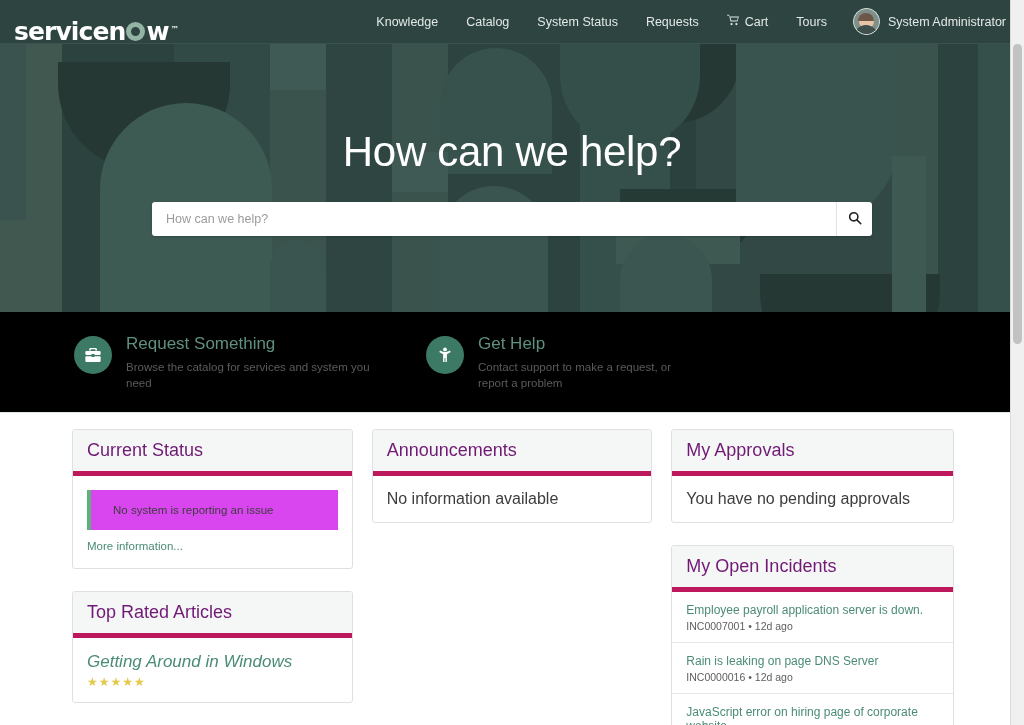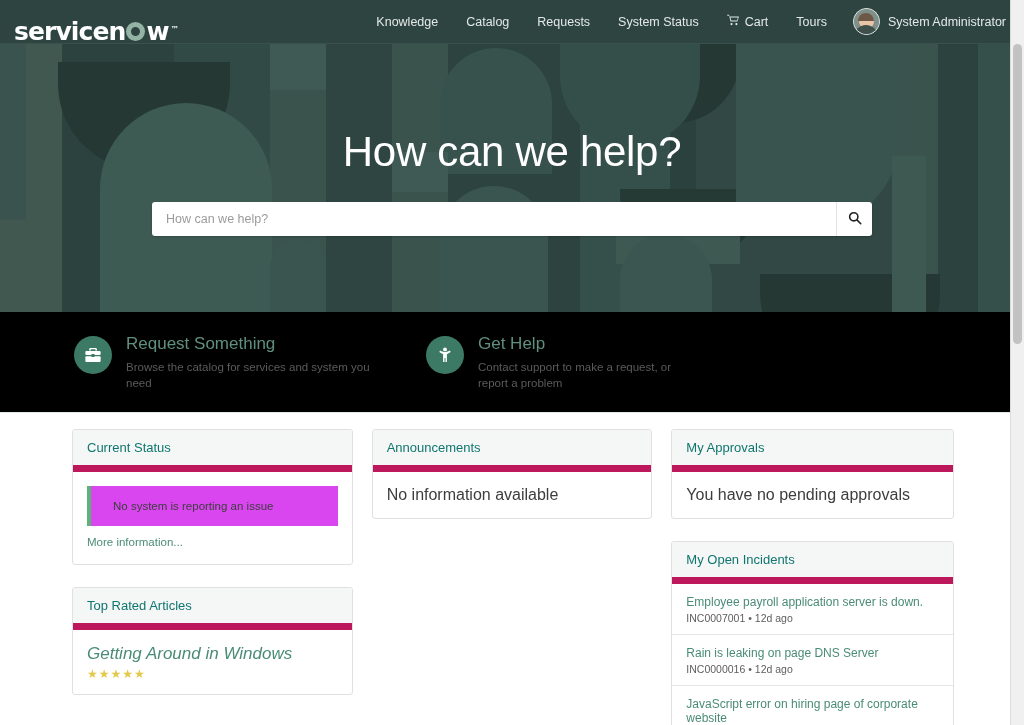--- a/index.html
+++ b/index.html
@@ -232,24 +232,24 @@
   .col-right { width: 286px; margin-left: 9px; }
 
   .panel {
     background: #ffffff;
     border: 1px solid #e0e0e0;
     border-radius: 3px;
     overflow: hidden;
   }
   .panel-head {
     background: #f5f6f6;
-    border-bottom: 7px solid #be185d;
+    border-bottom: 5px solid #be185d;
     padding: 10px 14px;
-    font-size: 13px;
-    color: #0f766e;
+    font-size: 18px;
+    color: #701a75;
   }
   .panel-body { padding: 14px; }
 
   .status-alert {
     background: #d946ef;
     border-left: 4px solid #5cb377;
     padding: 14px 12px 14px 22px;
     font-size: 11.5px;
     color: #3d3d3d;
   }
@@ -324,22 +324,22 @@
         <span>servicen</span>
           <span class="brand-o"></span>
           <span>w</span>
           <span class="brand-tm">™</span>
       </span>
     </div>
 
     <div class="nav-right">
       <a class="nav-link">Knowledge</a>
       <a class="nav-link">Catalog</a>
+      <a class="nav-link">System Status</a>
       <a class="nav-link">Requests</a>
-      <a class="nav-link">System Status</a>
 
       <a class="nav-link nav-cart">
         <span class="cart-glyph">
           <svg width="13" height="12" viewBox="0 0 16 14" fill="#e3e9e7">
             <path d="M0 0.6h2.6l0.5 2h11.6l-1.9 6.2H4.4L2.6 1.9H0.6zM4.1 3.9l1.3 3.6h6.9l1.1-3.6z"></path>
             <circle cx="5.6" cy="12" r="1.4"></circle>
             <circle cx="11.6" cy="12" r="1.4"></circle>
           </svg>
         </span>
         <span>Cart</span>

